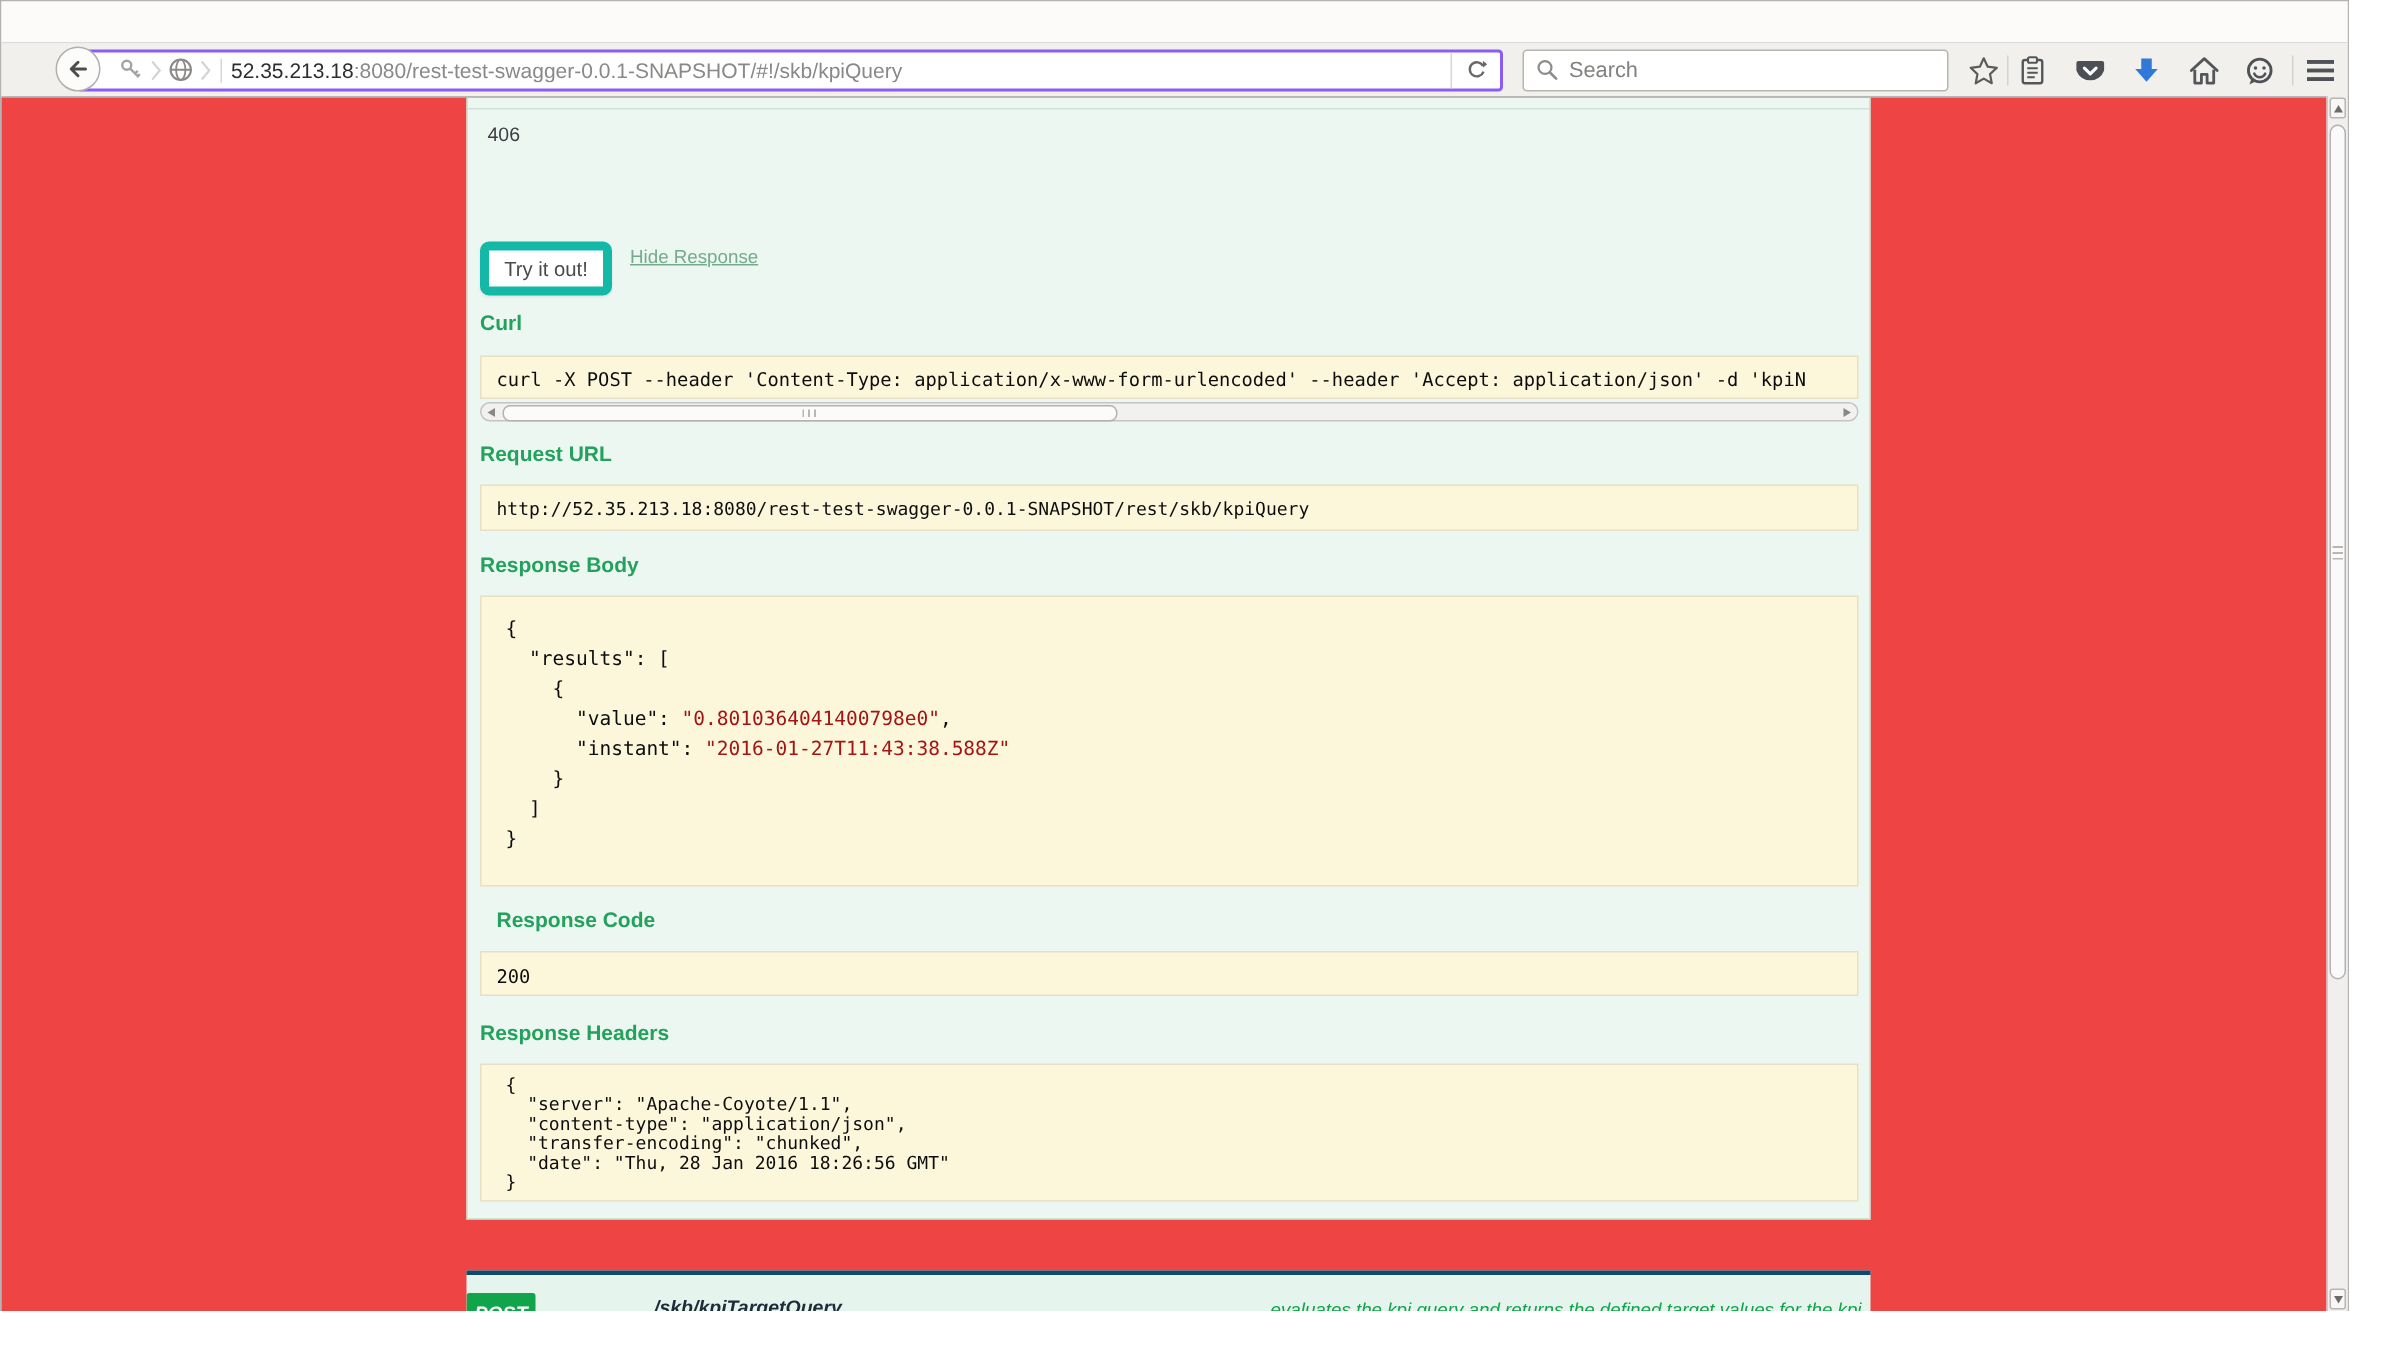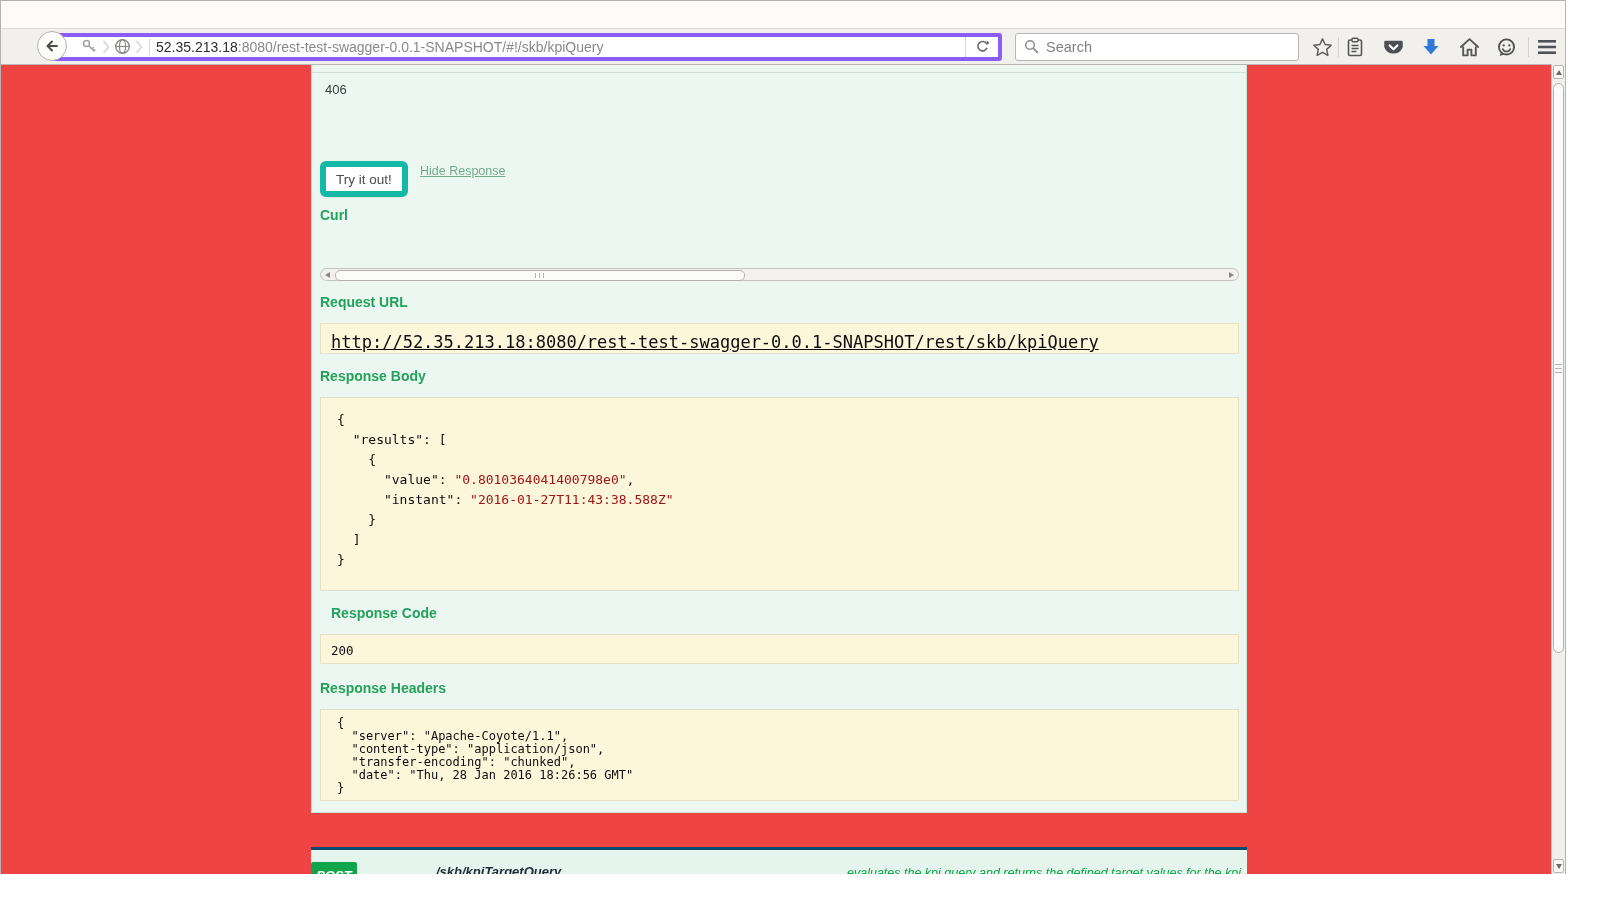--- a/index.html
+++ b/index.html
@@ -9,21 +9,21 @@
   .window{position:absolute;left:0;top:0;width:1566px;height:874px;background:#fff;
           border:1px solid #b5b3b1;box-sizing:border-box;}
   .tabstrip{position:absolute;left:0;top:0;width:100%;height:27px;background:#fcfbfa;
             border-bottom:1px solid #dddbd9;}
   .toolbar{position:absolute;left:0;top:28px;width:100%;height:35px;background:#f2f0ed;
            border-bottom:1px solid #b9b7b5;}
   .back-btn{position:absolute;left:36px;top:2px;width:30px;height:30px;border-radius:50%;
             background:#fcfcfb;border:1px solid #b2b0ae;box-sizing:border-box;z-index:3;
             display:flex;align-items:center;justify-content:center;}
   .urlbar{position:absolute;left:50px;top:3.5px;width:951px;height:28px;background:#fff;
-          border:4px solid #8b5cf6;border-radius:3px;box-sizing:border-box;
+          border:2px solid #8b5cf6;border-radius:3px;box-sizing:border-box;
           display:flex;align-items:center;}
   .urlbar .pad{width:24px;}
   .url-icon{display:flex;align-items:center;margin:0 2px;}
   .url-sep{width:1px;height:16px;background:#d8d6d4;margin:0 6px 0 4px;}
   .url-text{font-size:14px;color:#8b8987;white-space:nowrap;overflow:hidden;flex:1;}
   .url-text .host{color:#2d2d2d;}
   .reload-box{width:32px;height:100%;border-left:1px solid #d8d6d4;display:flex;
               align-items:center;justify-content:center;color:#6a6866;}
   .searchbox{position:absolute;left:1014px;top:3.5px;width:284px;height:28px;background:#fff;
              border:1px solid #b7b5b3;border-radius:3px;box-sizing:border-box;
@@ -45,21 +45,21 @@
            border:6px solid #14b8a6;border-radius:6px;box-sizing:border-box;
            font-size:13.5px;color:#4a4a4a;display:flex;align-items:center;justify-content:center;
            box-shadow:0 1px 2px rgba(0,0,0,0.08);}
   .hide-link{position:absolute;left:108px;top:99px;font-size:12.5px;color:#74ab8c;
              text-decoration:underline;}
   .sec-title{position:absolute;left:8px;font-size:14px;font-weight:bold;color:#23a15d;}
   pre.snippet{position:absolute;left:8px;width:919px;margin:0;background:#fcf6db;
               border:1px solid #e5e0c6;box-sizing:border-box;
               font-family:"DejaVu Sans Mono",monospace;color:#0d0d0d;overflow:hidden;}
   .pre-curl{top:172px;height:29px;padding:7px 10px;font-size:12.5px;white-space:pre;}
-  .pre-url{top:258px;height:31px;padding:8px 10px;font-size:17px;white-space:pre;text-decoration:underline;}
+  .pre-url{top:258px;height:31px;padding:8px 10px;font-size:12px;white-space:pre;}
   .pre-body{top:332px;height:194px;padding:12px 16px;font-size:13px;line-height:20px;white-space:pre;}
   .pre-code{top:569px;height:30px;padding:8px 10px;font-size:12.5px;white-space:pre;}
   .pre-headers{top:644px;height:92px;padding:7px 16px;font-size:12px;line-height:13px;white-space:pre;}
   .json-str{color:#a31515;}
   
   .hscroll{position:absolute;left:8px;top:203px;width:919px;height:13px;background:#f2f1f0;
            border:1px solid #c6c4c2;border-radius:7px;box-sizing:border-box;}
   .hthumb{position:absolute;left:14px;top:1px;width:408px;height:9px;background:#fbfbfa;
           border:1px solid #b4b2b0;border-radius:5px;}
   .hgrip{position:absolute;left:50%;top:2px;width:10px;height:5px;margin-left:-5px;
@@ -206,20 +206,21 @@
 
       <div class="op-block">
         <div class="row-line"></div>
 
         <div class="status-code">406</div>
 
         <div class="try-btn">Try it out!</div>
         <a class="hide-link">Hide Response</a>
 
         <div class="sec-title" style="top:142px;">Curl</div>
+        <pre class="snippet pre-curl">curl -X POST --header 'Content-Type: application/x-www-form-urlencoded' --header 'Accept: application/json' -d 'kpiN</pre>
         <div class="hscroll">
           <span class="harrow l"></span>
           <span class="harrow r"></span>
           <div class="hthumb">
               <span class="hgrip"></span>
             </div>
         </div>
 
         <div class="sec-title" style="top:229px;">Request URL</div>
         <pre class="snippet pre-url">http://52.35.213.18:8080/rest-test-swagger-0.0.1-SNAPSHOT/rest/skb/kpiQuery</pre>

